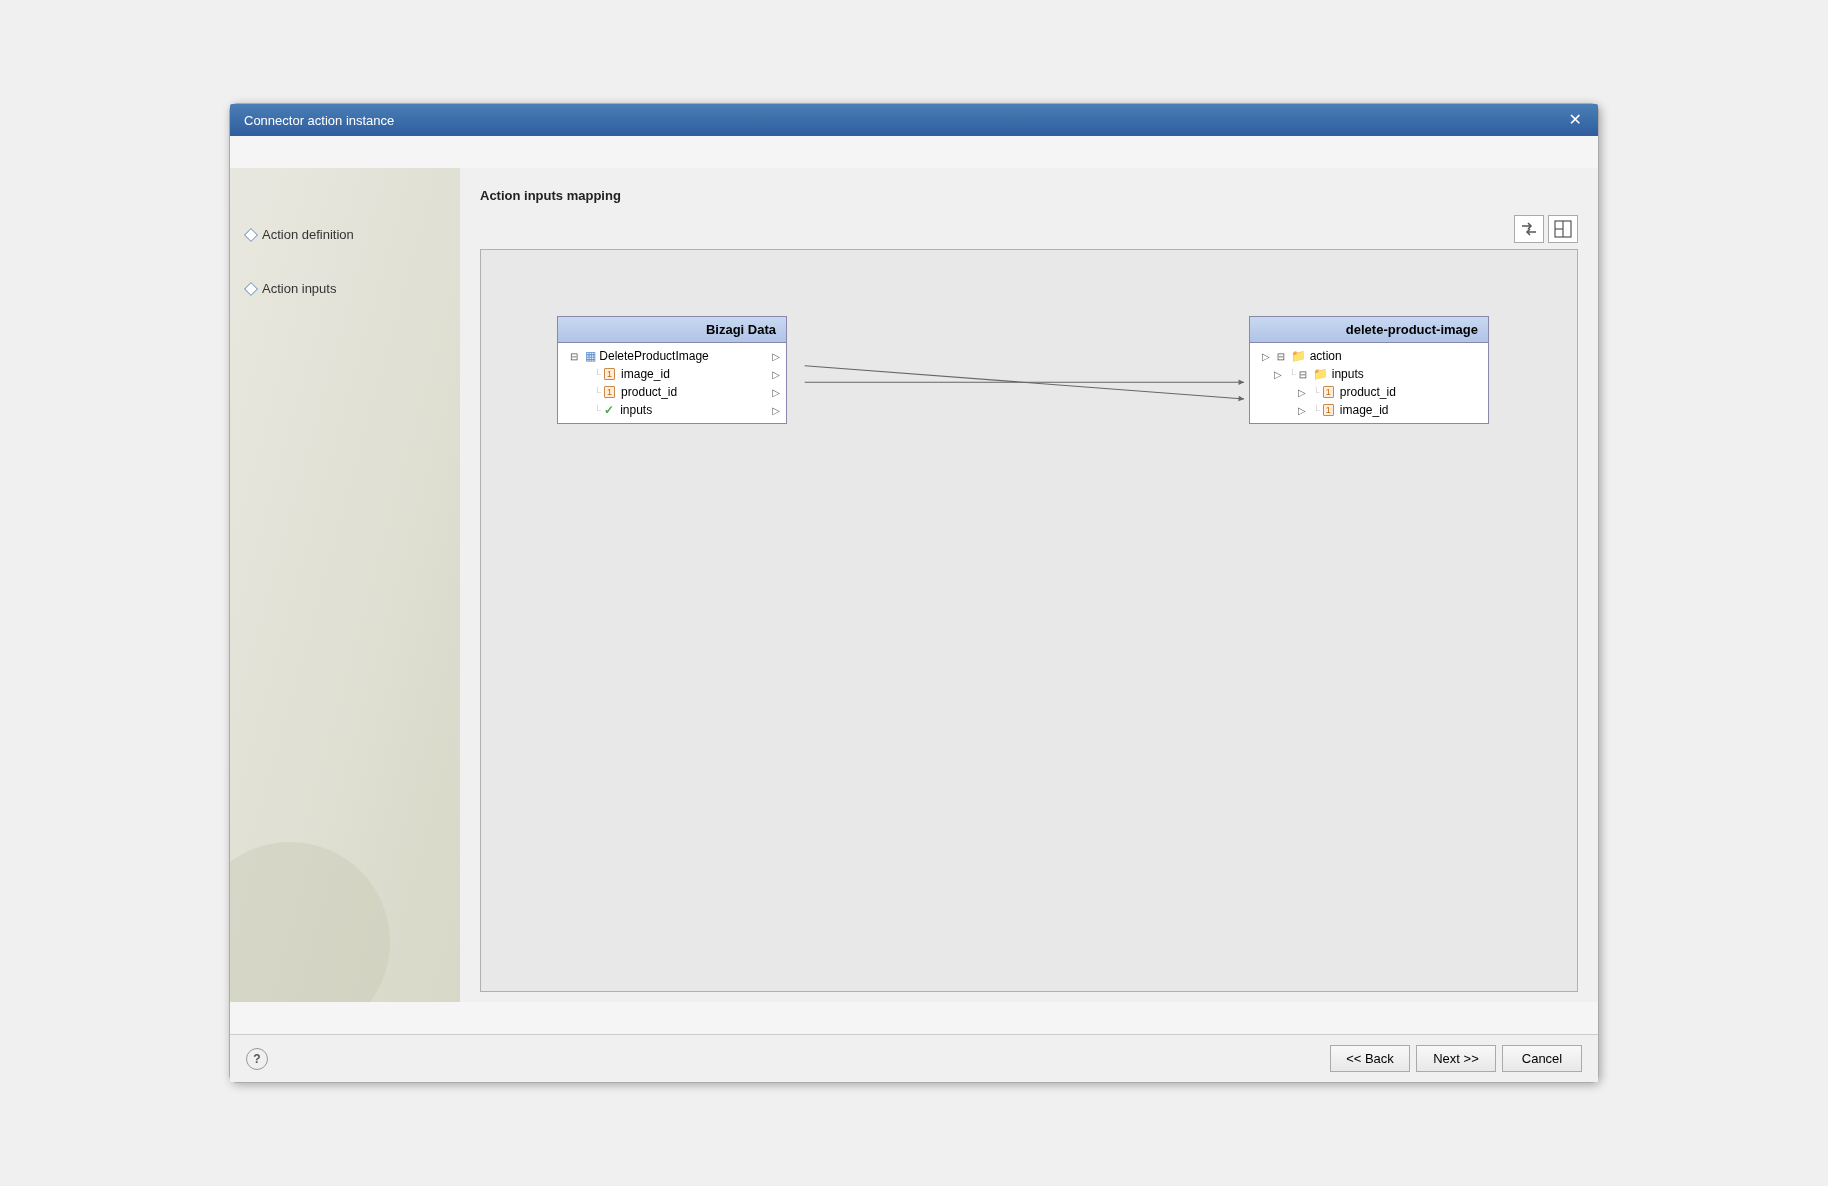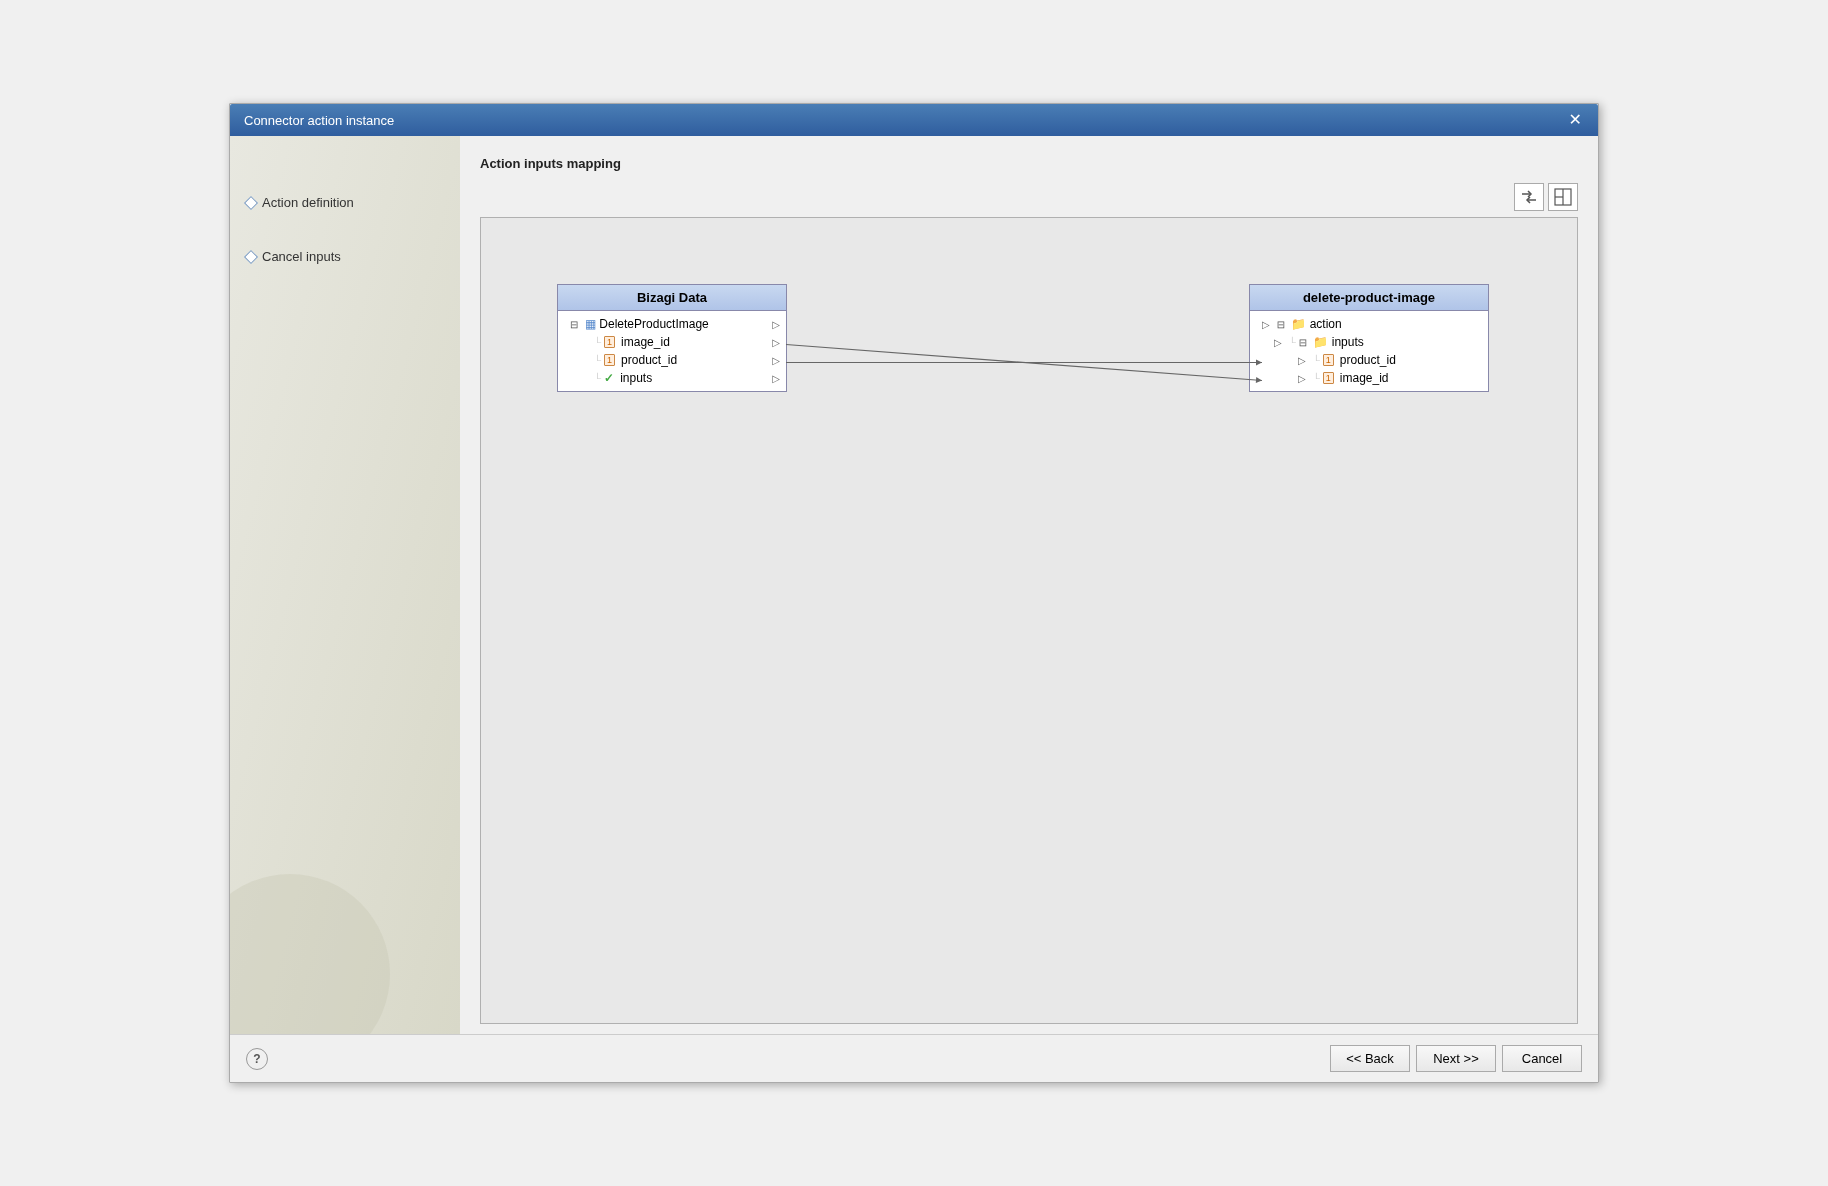--- a/index.html
+++ b/index.html
@@ -12,24 +12,25 @@
       justify-content: center;
       width: 1828px;
       height: 1186px;
       overflow: hidden;
     }
     .dialog {
       width: 1370px;
       height: 980px;
       background: #f5f5f5;
       border: 1px solid #aaa;
-      border-radius: 1px;
+      border-radius: 8px;
       display: flex;
       flex-direction: column;
       box-shadow: 2px 2px 10px rgba(0,0,0,0.3);
+      gap: 32px;
     }
     .title-bar {
       background: linear-gradient(to bottom, #4a7eb5, #2f5d9e);
       color: white;
       padding: 8px 14px;
       display: flex;
       align-items: center;
       justify-content: space-between;
       border-radius: 2px 2px 0 0;
       flex-shrink: 0;
@@ -136,21 +137,21 @@
       position: absolute;
       border: 1px solid #8888aa;
       background: white;
       min-width: 220px;
     }
     .data-box-header {
       background: linear-gradient(to bottom, #c8d8f0, #b0c4e8);
       padding: 5px 10px;
       font-weight: bold;
       font-size: 13px;
-      text-align: center;
+      text-align: right;
       border-bottom: 1px solid #8888aa;
     }
     .data-box-body {
       padding: 4px 0;
     }
     .tree-row {
       display: flex;
       align-items: center;
       padding: 2px 6px;
       font-size: 12px;
@@ -234,21 +235,21 @@
 
   <div class="dialog-body">
 
     <div class="sidebar">
       <div class="sidebar-item">
         <div class="sidebar-diamond"></div>
         <span>Action definition</span>
       </div>
       <div class="sidebar-item">
         <div class="sidebar-diamond"></div>
-        <span>Cancel inputs</span>
+        <span>Action inputs</span>
       </div>
     </div>
 
     <div class="main-content">
       <div class="main-title">Action inputs mapping</div>
 
       <div class="toolbar">
         <button class="toolbar-btn">
           <svg width="18" height="18" viewBox="0 0 18 18">
             <line x1="2" y1="6" x2="10" y2="6" stroke="#555" stroke-width="1.5"></line>

